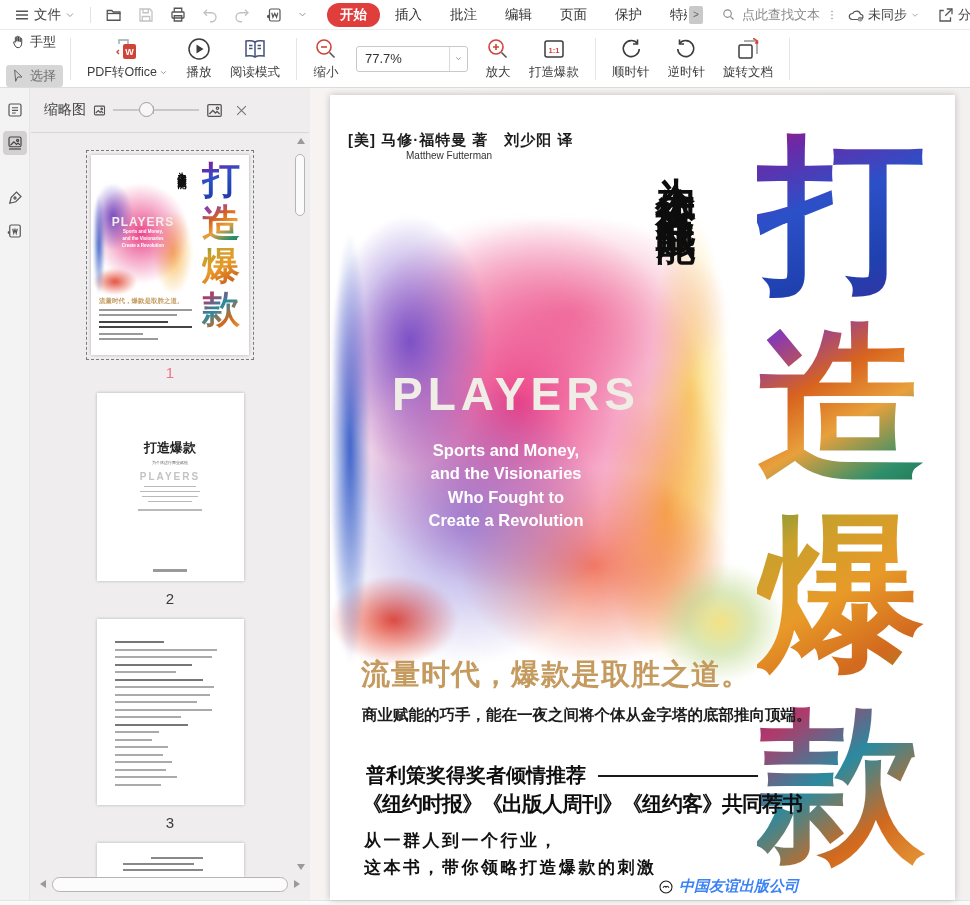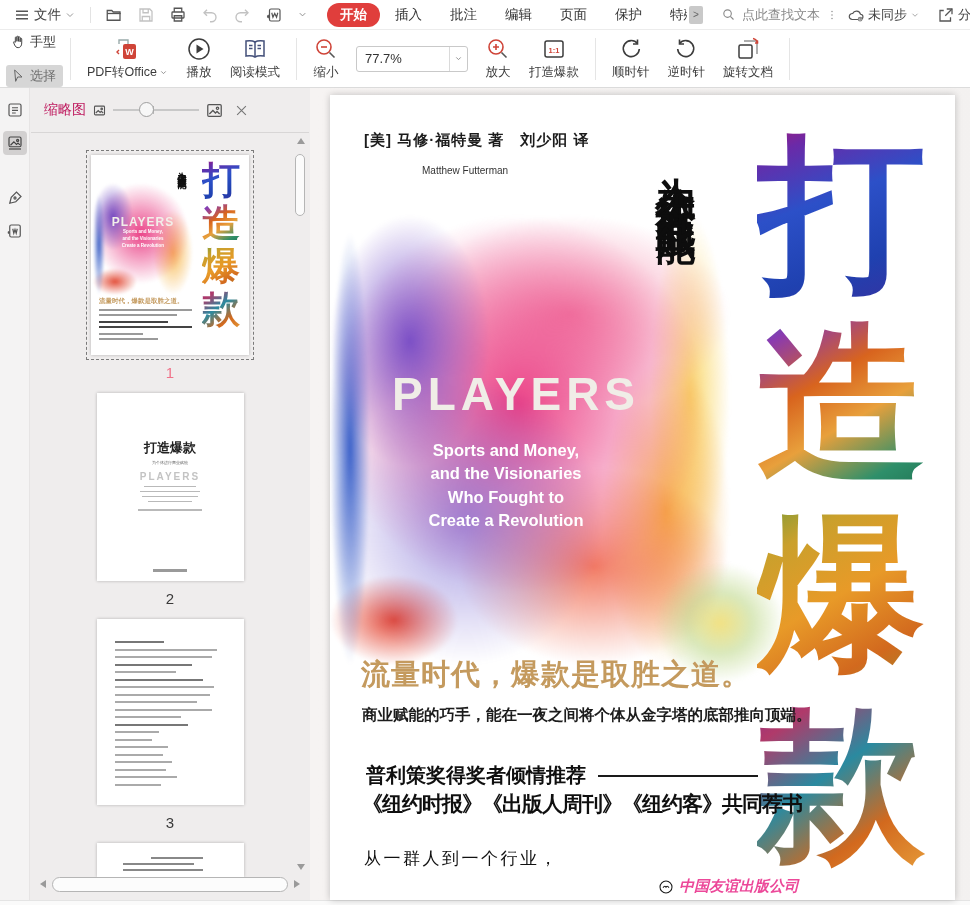--- a/index.html
+++ b/index.html
@@ -40,21 +40,21 @@
   .fit-row.sel { background:#d2d2d2; }
 
   
   .content { display:flex; min-height:0; background:#f2f0f0; }
   .strip { width:30px; background:#f4f3f3; border-right:1px solid #e6e4e4; display:flex; flex-direction:column; align-items:center; padding-top:10px; }
   .strip-ic { width:24px; height:24px; border-radius:4px; display:flex; align-items:center; justify-content:center; color:#555; margin-bottom:9px; }
   .strip-ic.sel { background:#d2d0d0; }
   .strip-gap { height:22px; }
 
   .thumbpanel { width:280px; background:#efeded; position:relative; display:flex; flex-direction:column; }
-  .tp-header { height:44px; display:flex; align-items:center; padding:0 14px; gap:6px; color:#be185d; font-size:14px; }
+  .tp-header { height:44px; display:flex; align-items:center; padding:0 14px; gap:6px; color:#404040; font-size:14px; }
   .tp-header .sl-track { position:relative; width:86px; height:2px; background:#c8c8c8; }
   .sl-tick { position:absolute; left:46%; top:-3px; width:1px; height:8px; background:#b8b8b8; }
   .sl-knob { position:absolute; left:30%; top:-7px; width:15px; height:15px; border-radius:50%; background:#f7f7f7; border:1px solid #9f9f9f; }
   .tp-hr { height:1px; background:#d8d6d6; margin:0 1px; }
   .tp-scroll { flex:1; overflow:hidden; position:relative; display:flex; flex-direction:column; align-items:center; padding-top:22px; }
   .thumb-img { background:#fff; box-shadow:0 0 3px rgba(0,0,0,.25); position:relative; overflow:hidden; }
   .thumb-wrap { position:relative; }
   .thumb-wrap.selected::after { content:""; position:absolute; inset:-5px; border:1px dashed #7a7a7a; }
   .thumb-label { text-align:center; font-size:15px; color:#3a3a3a; margin:9px 0 12px; }
   .thumb-label.active { color:#f0738a; }
@@ -103,23 +103,23 @@
   .tp-hscroll { position:absolute; left:10px; right:10px; bottom:6px; height:20px; display:flex; align-items:center; gap:6px; }
   .tp-harrow { width:0; height:0; border-top:4px solid transparent; border-bottom:4px solid transparent; }
   .tp-harrow.left { border-right:6px solid #9a9a9a; }
   .tp-harrow.right { border-left:6px solid #9a9a9a; }
   .tp-htrack { flex:1; height:15px; border:1px solid #b5b5b5; border-radius:8px; background:#fcfcfc; }
 
   
   .main { flex:1; position:relative; background:linear-gradient(90deg,#f6f3f2,#f3f1f0); min-width:0; }
   .page { position:absolute; left:20px; top:7px; width:625px; height:805px; background:#fff; box-shadow:0 0 7px rgba(0,0,0,.22); overflow:hidden; }
 
-  .author-block { position:absolute; left:34px; top:36px; color:#1c1c1c; }
+  .author-block { position:absolute; left:18px; top:36px; color:#1c1c1c; }
   .author-block .cn { font-size:15px; font-weight:600; letter-spacing:1px; }
-  .author-block .en { font-size:10px; color:#333; margin:15px 0 0 58px; }
+  .author-block .en { font-size:10px; color:#333; margin:0 0 0 58px; }
 
   .powder { position:absolute; left:0; top:120px; width:400px; height:450px;
     background:
       radial-gradient(closest-side at 20% 28%, rgba(106,64,196,.88), rgba(106,64,196,0)),
       radial-gradient(closest-side at 5% 52%, rgba(44,86,198,.92), rgba(44,86,198,0)),
       radial-gradient(closest-side at 34% 68%, rgba(90,70,200,.55), rgba(90,70,200,0)),
       radial-gradient(closest-side at 47% 42%, rgba(234,56,128,.95), rgba(234,56,128,0)),
       radial-gradient(closest-side at 60% 22%, rgba(240,110,150,.75), rgba(240,110,150,0)),
       radial-gradient(closest-side at 16% 90%, rgba(226,58,38,.92), rgba(226,58,38,0)),
       radial-gradient(closest-side at 66% 78%, rgba(238,90,60,.8), rgba(238,90,60,0)),
@@ -142,22 +142,22 @@
   .g-zao { background-image:linear-gradient(150deg,#2f6fc0 0%,#8a3ab0 14%,#d8641e 38%,#e8a03c 58%,#2e8f6a 82%,#1f6f4f 100%); }
   .g-bao { background-image:linear-gradient(150deg,#6f9a3a 0%,#caa02c 22%,#e89a28 50%,#d2691e 78%,#9a8a2a 100%); }
   .g-kuan{ background-image:linear-gradient(145deg,#8a2a8a 0%,#b03a6a 18%,#2a8aa0 44%,#d2691e 72%,#e8a03c 100%); }
 
   .tagline { position:absolute; left:31px; top:560px; font-size:29px; font-weight:900; letter-spacing:1px; color:#c49a5e; font-family:"Liberation Serif","DejaVu Serif",serif; }
   .body-lines { position:absolute; left:32px; top:606px; font-size:15.5px; font-weight:600; color:#1c1c1c; line-height:1.8; }
   .recommend-row { position:absolute; left:36px; top:667px; width:392px; display:flex; align-items:center; gap:12px; }
   .recommend-row .rt { font-size:20px; font-weight:900; color:#0f0f0f; font-family:"Liberation Serif","DejaVu Serif",serif; white-space:nowrap; }
   .recommend-row .rl { flex:1; border-top:2px solid #1a1a1a; }
   .recommend-books { position:absolute; left:32px; top:695px; font-size:21px; font-weight:900; color:#0f0f0f; font-family:"Liberation Serif","DejaVu Serif",serif; letter-spacing:-1px; white-space:nowrap; }
-  .closing { position:absolute; left:34px; top:750px; font-size:17px; font-weight:400; color:#111; letter-spacing:2.5px; line-height:1.6; }
-  .publisher { position:absolute; left:328px; top:782px; display:flex; align-items:center; gap:5px; font-family:"Liberation Serif","DejaVu Serif",serif; font-style:italic; font-weight:bold; font-size:15px; color:#ec4899; }
+  .closing { position:absolute; left:34px; top:732px; font-size:17px; font-weight:700; color:#111; letter-spacing:2.5px; line-height:1.6; }
+  .publisher { position:absolute; left:328px; top:782px; display:flex; align-items:center; gap:5px; font-family:"Liberation Serif","DejaVu Serif",serif; font-style:italic; font-weight:bold; font-size:15px; color:#3b82f6; }
 
   .footer { background:#fafafa; border-top:1px solid #e4e4e4; }
 </style>
 </head>
 <body>
 
 <div class="app">
 
   <div class="menubar">
     <div class="mb-btn">
@@ -557,20 +557,21 @@
         </div>
 
         <div class="recommend-row">
           <span class="rt">普利策奖得奖者倾情推荐</span>
           <span class="rl"></span>
         </div>
         <div class="recommend-books">《纽约时报》《出版人周刊》《纽约客》共同荐书</div>
 
         <div class="closing">
           <div>从一群人到一个行业，</div>
+          <div>这本书，带你领略打造爆款的刺激</div>
         </div>
 
         <div class="publisher">
           <svg viewBox="0 0 24 24" fill="none" stroke="#1a1a1a" stroke-width="1.6" style="width:16px;height:16px;">
               <circle cx="12" cy="12" r="9"></circle>
               <path d="M7.5 13c2-3 4-3 4.5 0 .5-3 2.5-3 4.5 0"></path>
             </svg>
           <span>中国友谊出版公司</span>
         </div>
       </div>

